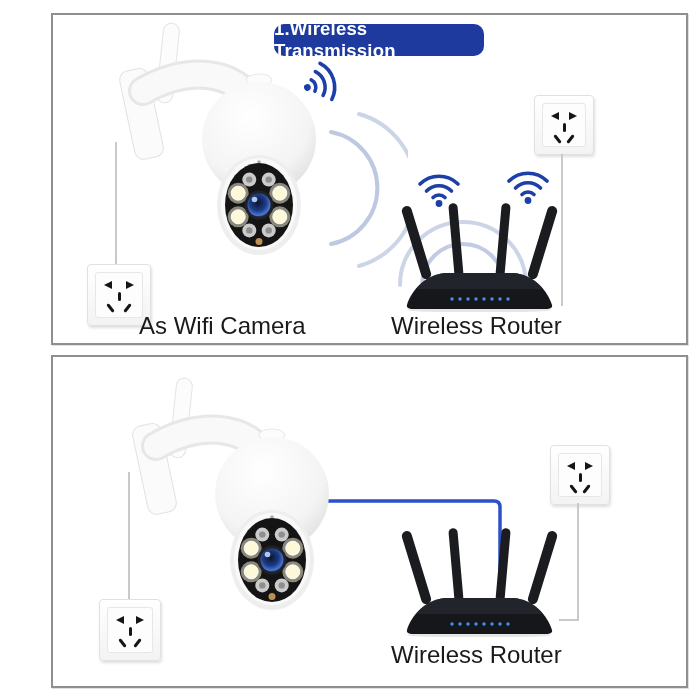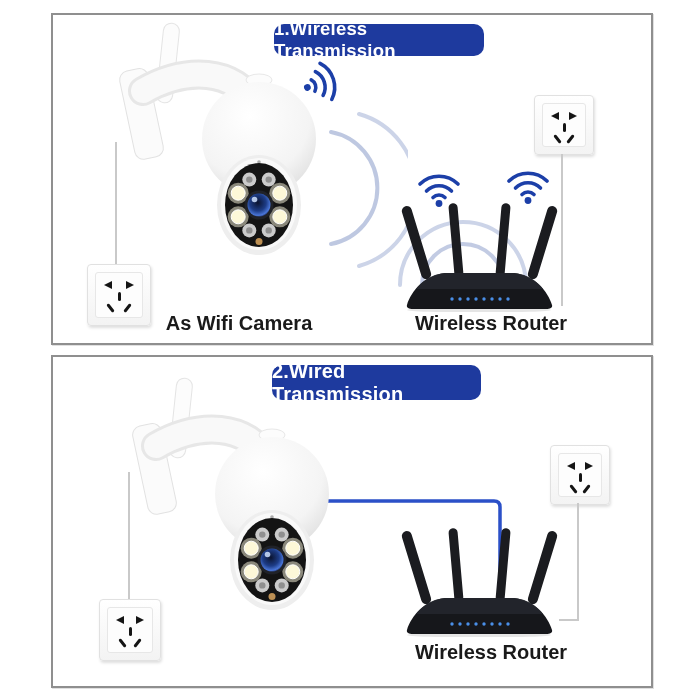--- a/index.html
+++ b/index.html
@@ -1,28 +1,28 @@
 <!DOCTYPE html>
 <html style="--badge-blue: #1e3a9e; --badge-text: #ffffff; --wifi-blue: #1c3fa8; --ripple-blue: #b7c2de; --wire-blue: #2b50c8; --wire-gray: #c9c9c9; --label-color: #1a1a1a; --panel-border: #8f8f8f; --router-body: #17181c; --router-led-blue: #4a8fe8;"><head>
 <meta charset="utf-8">
 <style>
   html,body{margin:0;padding:0;background:#ffffff;}
   .stage{position:relative;width:700px;height:700px;background:#ffffff;overflow:hidden;
          font-family:"Liberation Sans",sans-serif;}
   .panel{position:absolute;left:51px;width:598px;border:2px solid var(--panel-border);
-         background:#ffffff;box-shadow:1px 1px 0 rgba(0,0,0,.12);}
+         background:#ffffff;box-shadow:1px 1px 0 rgba(0,0,0,.12);padding-left:35px;}
   .panel-1{top:13px;height:328px;}
   .panel-2{top:355px;height:329px;}
   .badge{position:absolute;display:flex;align-items:center;justify-content:center;
          background:var(--badge-blue);color:var(--badge-text);font-weight:700;
          border-radius:10px;letter-spacing:.2px;}
   .badge-1{left:221px;top:9px;width:210px;height:32px;font-size:18.5px;}
   .badge-2{left:219px;top:8px;width:209px;height:35px;font-size:20px;}
-  .lbl{position:absolute;width:200px;text-align:center;color:var(--label-color);
-       font-weight:700;font-size:20px;}
+  .lbl{position:absolute;width:200px;text-align:left;color:var(--label-color);
+       font-weight:400;font-size:24px;}
   .wire-gray{position:absolute;background:var(--wire-gray);}
   
   .socket{position:absolute;width:60px;height:60px;background:linear-gradient(#ffffff,#f3f3f3);
           border:1px solid #e1e1e1;border-radius:4px;box-shadow:1px 2px 3px rgba(0,0,0,.13);}
   .socket-inner{position:absolute;left:7px;top:7px;right:7px;bottom:7px;border:1px solid #e7e7e7;
           border-radius:3px;background:#fdfdfd;}
   .slot{position:absolute;}
   .s-tl{left:8px;top:8px;width:0;height:0;border-right:8px solid #151515;
         border-top:4px solid transparent;border-bottom:4px solid transparent;}
   .s-tr{right:8px;top:8px;width:0;height:0;border-left:8px solid #151515;
@@ -170,21 +170,20 @@
         <circle cx="111" cy="102" r="1.7" fill="#4a8fe8"></circle>
       </g>
       <ellipse cx="82" cy="113" rx="72" ry="2.5" fill="#000000" opacity="0.1"></ellipse>
     </svg>
 
     <div class="lbl" style="left:86px;top:297px;">As Wifi Camera</div>
     <div class="lbl" style="left:338px;top:297px;">Wireless Router</div>
   </div>
 
   <div class="panel panel-2">
-    <div class="badge badge-2">2.Wired Transmission</div>
 
     <svg class="abs blue-wire" style="left:274px;top:141px;" width="180" height="112" viewBox="0 0 180 112">
       <path d="M0 3 H 167 Q 173 3 173 9 V 109"></path>
     </svg>
 
     <svg class="abs" style="left:63px;top:15px;" width="250" height="260" viewBox="0 0 250 260">
       <rect x="57" y="6" width="16" height="80" rx="8" transform="rotate(6 65 46)" fill="#fcfcfc" stroke="#e4e4e4"></rect>
       <g>
         <rect x="24" y="52" width="29" height="90" rx="9" transform="rotate(-12 38 97)" fill="#fbfbfb" stroke="#e2e2e2"></rect>
         <path d="M40 74 C 82 50, 132 50, 153 90" stroke="#e7e7e7" stroke-width="30" fill="none" stroke-linecap="round"></path>

